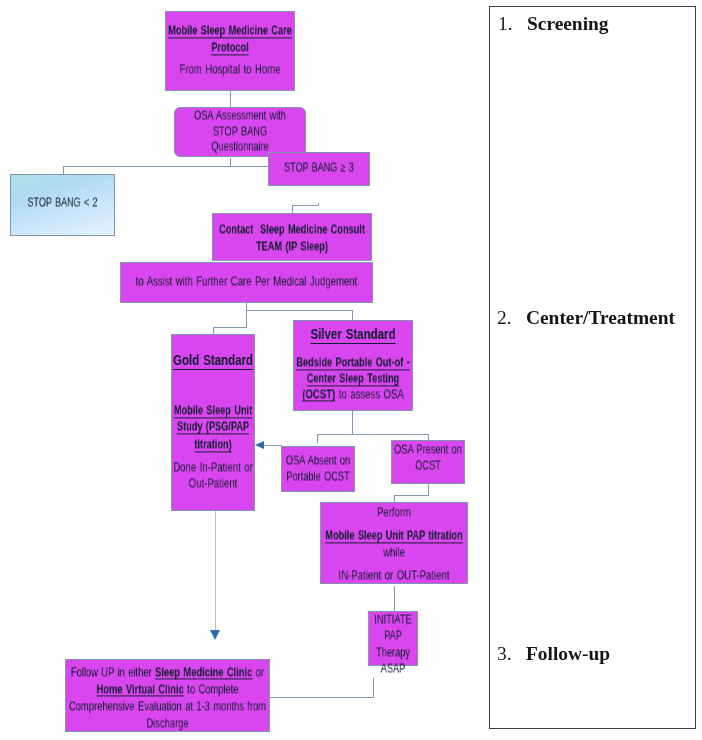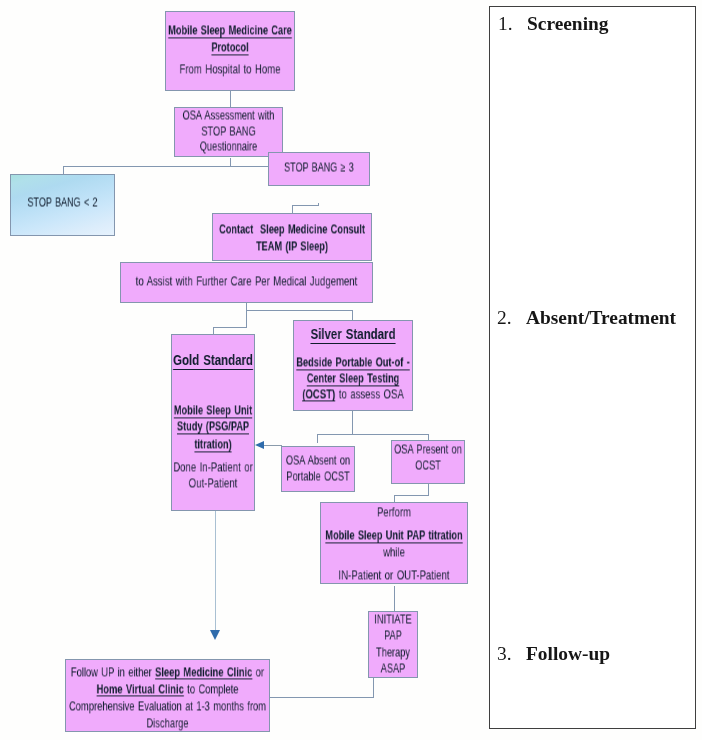--- a/index.html
+++ b/index.html
@@ -2,21 +2,21 @@
 <html><head>
 <meta charset="utf-8">
 <title>Mobile Sleep Medicine Care Protocol</title>
 <style>
   html,body{margin:0;padding:0;}
   body{width:702px;height:740px;background:#fefefd;position:relative;
        font-family:"Liberation Sans",sans-serif;overflow:hidden;}
   #stage{position:absolute;left:0;top:0;width:702px;height:740px;
          -webkit-font-smoothing:antialiased;}
 
-  .box{position:absolute;box-sizing:border-box;background:#f0abfc;
+  .box{position:absolute;box-sizing:border-box;background:#d946ef;
        border:1px solid #8496ae;text-align:center;color:#111d2e;
        font-size:13px;}
   
   .box .ln{position:absolute;left:-40px;right:-40px;display:block;
            white-space:pre;line-height:13px;font-size:13px;
            transform:scaleX(.738) translateY(-2.6px);
            transform-origin:center top;word-spacing:1.1px;
            will-change:transform;}
   .box .ln.b{font-weight:bold;transform:scaleX(.708) translateY(-2.6px);}
   .box .ln.hdr{font-weight:bold;font-size:15px;line-height:15px;
@@ -83,21 +83,21 @@
 
   <div class="conn" style="left:215px;top:511px;width:1px;height:120px;background:#a9c0d2;"></div>
   <div class="arrow" style="left:210px;top:630px;border-left:5.5px solid transparent;border-right:5.5px solid transparent;border-top:10px solid #2f6cac;"></div>
 
   <div class="box" style="left:165px;top:11px;width:130px;height:80px;">
     <span class="ln b u" style="top:14px;">Mobile Sleep Medicine Care</span>
     <span class="ln b u" style="top:31px;">Protocol</span>
     <span class="ln" style="top:53px;">From Hospital to Home</span>
   </div>
 
-  <div class="box" style="left:174px;top:107px;width:109px;height:50px;">
+  <div class="box" style="left:174px;top:107px;width:132px;height:50px;border-radius:6px;">
     <span class="ln s125" style="top:4px;">OSA Assessment with</span>
     <span class="ln s125" style="top:19.5px;">STOP BANG</span>
     <span class="ln s125" style="top:35px;">Questionnaire</span>
   </div>
 
   <div class="box grad" style="left:10px;top:174px;width:105px;height:62px;
               background:linear-gradient(163deg,#a7e0e0 0%,#b0e0ea 10%,#aedaf0 26%,#bbe0f6 45%,#cbe7fa 65%,#dcedfb 85%,#e6f2fd 100%);">
     <span class="ln sb" style="top:24px;">STOP BANG &lt; 2</span>
   </div>
 
@@ -140,21 +140,21 @@
     <span class="ln s125" style="top:21px;">OCST</span>
   </div>
 
   <div class="box" style="left:320px;top:502px;width:148px;height:82px;">
     <span class="ln" style="top:5px;">Perform</span>
     <span class="ln b u" style="top:28px;">Mobile Sleep Unit PAP titration</span>
     <span class="ln" style="top:45px;">while</span>
     <span class="ln" style="top:68px;">IN-Patient or OUT-Patient</span>
   </div>
 
-  <div class="box" style="left:368px;top:611px;width:50px;height:67px;">
+  <div class="box" style="left:368px;top:611px;width:50px;height:55px;">
     <span class="ln s125" style="top:4px;">INITIATE</span>
     <span class="ln s125" style="top:20px;">PAP</span>
     <span class="ln s125" style="top:36.5px;">Therapy</span>
     <span class="ln s125" style="top:53px;">ASAP</span>
   </div>
 
   <div class="box" style="left:65px;top:659px;width:205px;height:73px;">
     <span class="ln fu" style="top:8px;"><span>Follow UP in either </span><span class="u b">Sleep Medicine Clinic</span><span> or</span></span>
     <span class="ln fu" style="top:25px;"><span class="u b">Home Virtual Clinic</span><span> to Complete</span></span>
     <span class="ln fu" style="top:42px;">Comprehensive Evaluation at 1-3 months from</span>
@@ -162,20 +162,20 @@
   </div>
 
   <div class="panel" style="left:489px;top:6px;width:207px;height:723px;"></div>
 
   <div class="legend-item" style="left:498px;top:11px;height:26px;font-size:19.4px;">
     <span class="num">1.</span>
     <span>Screening</span>
   </div>
   <div class="legend-item" style="left:497px;top:305px;height:26px;font-size:19.4px;">
     <span class="num">2.</span>
-    <span>Absent/Treatment</span>
+    <span>Center/Treatment</span>
   </div>
   <div class="legend-item" style="left:497px;top:641px;height:26px;font-size:19.4px;">
     <span class="num">3.</span>
     <span>Follow-up</span>
   </div>
 
 </div>
 
 </body></html>

